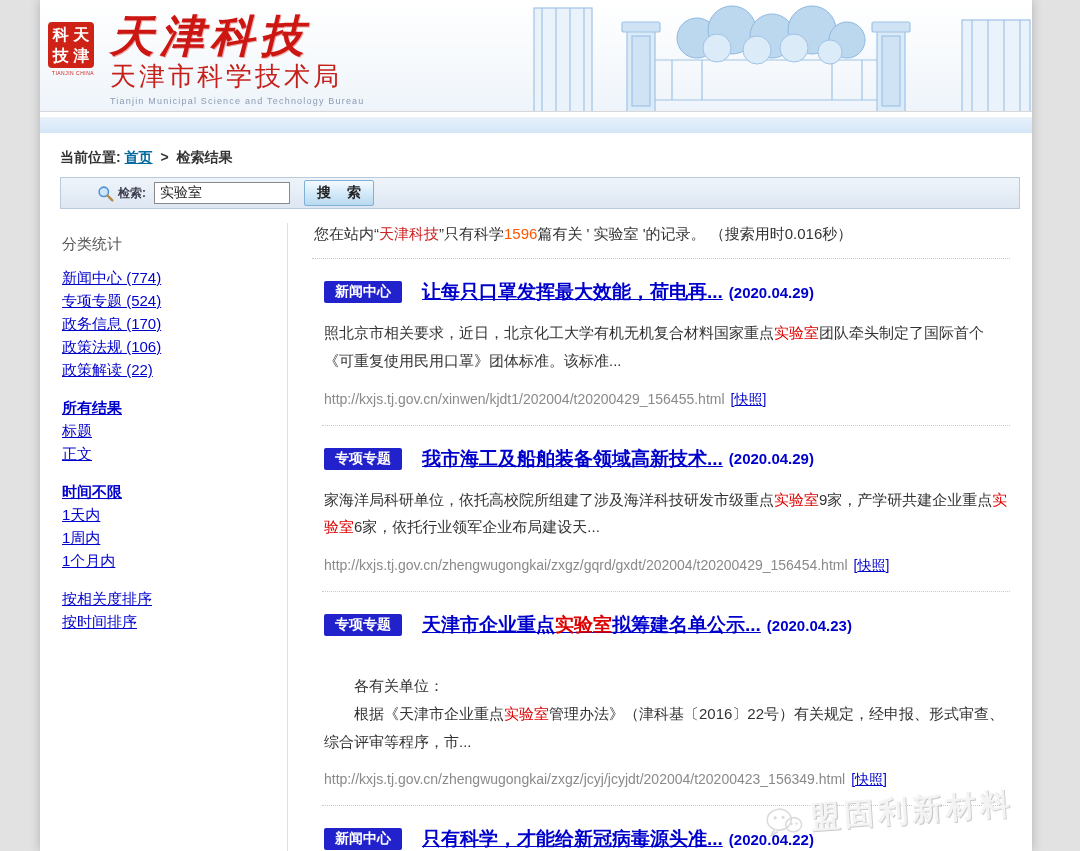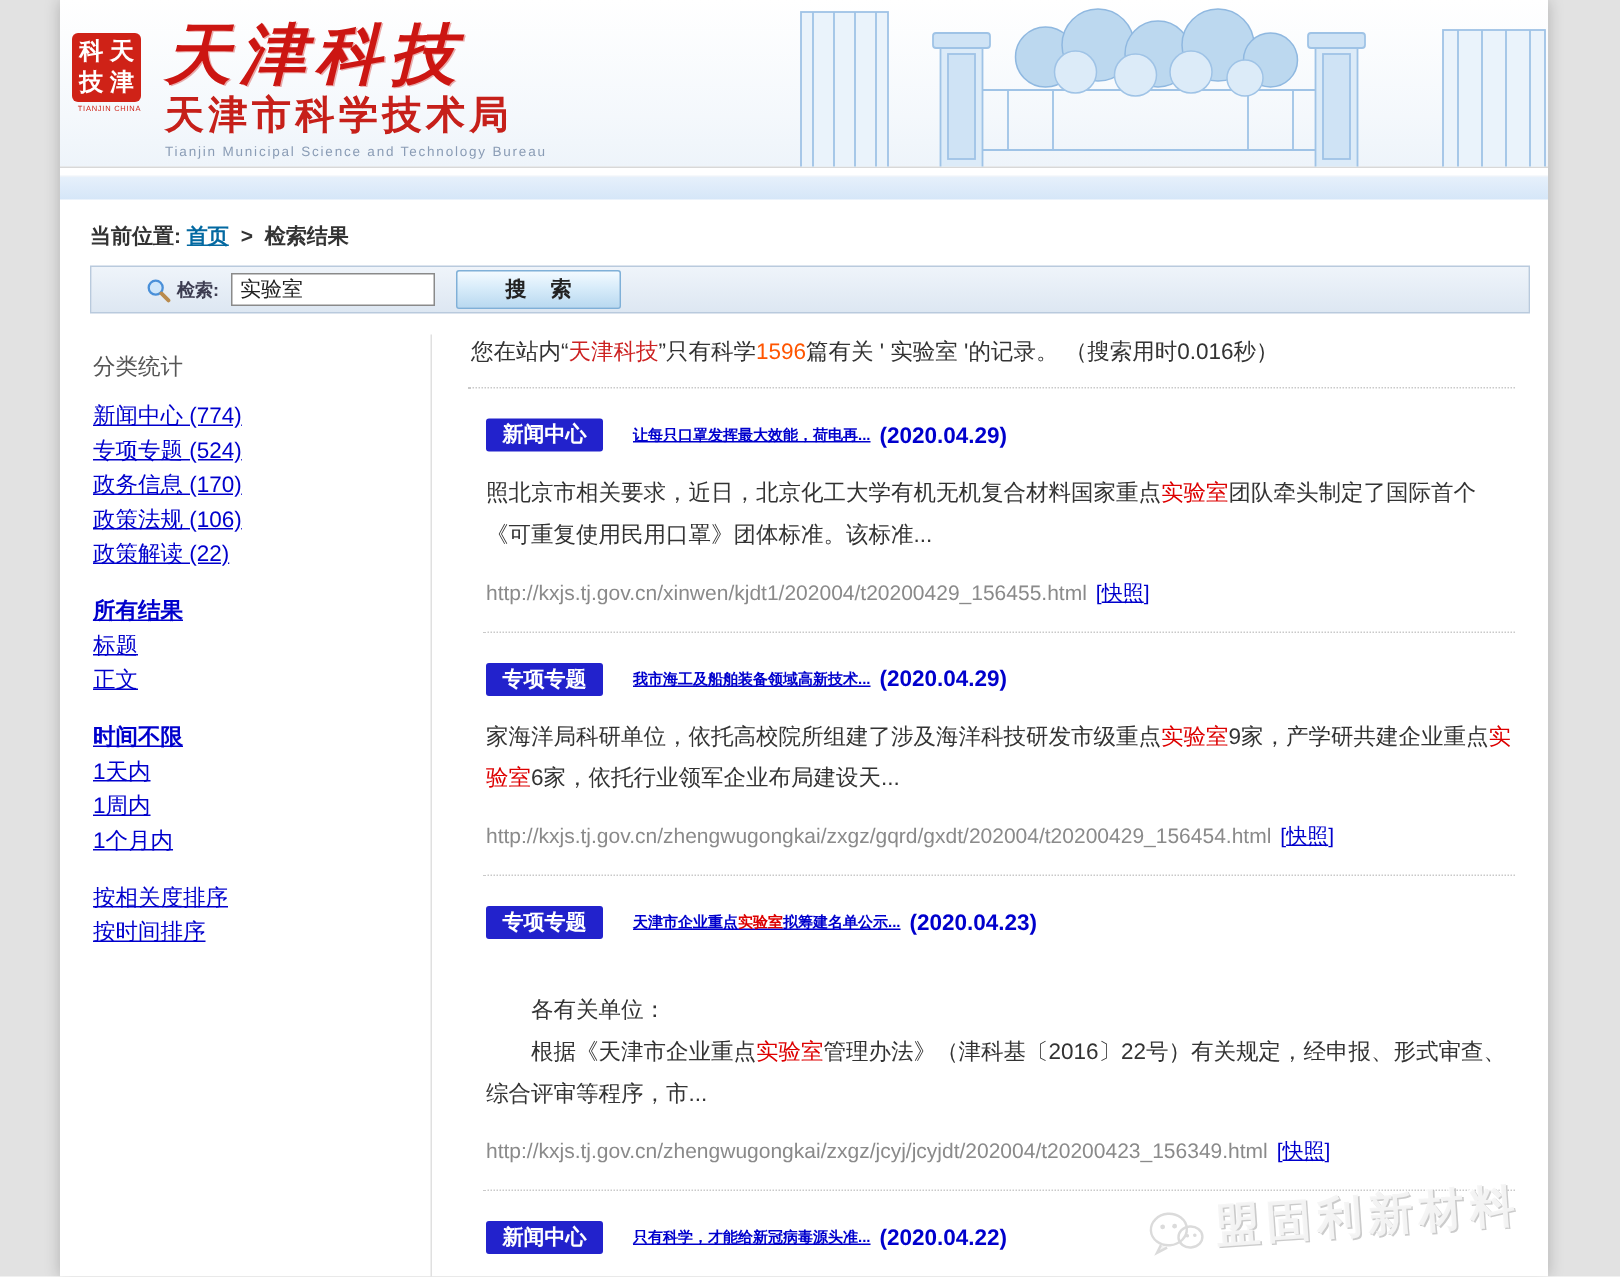--- a/index.html
+++ b/index.html
@@ -34,21 +34,21 @@
   }
   .seal-box span { color:#fff; font-size:16px; line-height:20px; font-weight:bold; font-family:"Liberation Serif","DejaVu Serif",serif; }
   .seal-caption { font-size:5px; color:#cf2217; letter-spacing:0.5px; margin-top:2px; white-space:nowrap; }
   .logo-text { margin-left:12px; }
   .site-name {
     font-family:"Liberation Serif","DejaVu Serif",serif;
     font-weight:bold; font-style:italic;
     font-size:44px; line-height:46px; color:#cc1612;
     letter-spacing:6px; text-shadow:1px 1px 0 rgba(204,22,18,0.35);
   }
-  .bureau-name { font-size:26px; font-weight:bold; color:#c6201a; letter-spacing:3px; line-height:32px; }
+  .bureau-name { font-size:26px; font-weight:normal; color:#c6201a; letter-spacing:3px; line-height:32px; }
   .bureau-en { font-size:9px; color:#8a9cb5; letter-spacing:1.2px; margin-top:4px; }
   .building-art { position:absolute; right:0; top:0; height:112px; z-index:1; }
   
   .blue-band { height:16px; margin-top:5px; background:linear-gradient(180deg,#e6f0fb,#d5e6f8); border-top:1px solid #eef3f9; }
   
   .breadcrumb { padding:16px 20px 8px 20px; font-size:14px; font-weight:bold; color:#333; }
   .breadcrumb a { color:#0369a1; }
   .breadcrumb .sep { margin:0 4px; font-weight:bold; }
   
   .search-bar {
@@ -59,21 +59,21 @@
     display:flex; align-items:center;
     padding-left:36px;
   }
   .search-icon { width:17px; height:17px; margin-right:4px; }
   .search-label { font-size:12px; font-weight:bold; color:#3c3c50; margin-right:8px; }
   .search-input {
     width:136px; height:22px; border:1px solid #8a8a8a; background:#fff;
     font-size:14px; padding:0 5px; font-family:inherit; color:#222;
   }
   .search-button {
-    margin-left:14px; width:110px; height:26px;
+    margin-left:14px; width:70px; height:26px;
     background:linear-gradient(180deg,#f3faff 0%,#d8ecfa 45%,#b9d9f0 100%);
     border:1px solid #7fb0d8; border-radius:2px;
     font-size:14px; font-weight:bold; color:#222; letter-spacing:6px;
     text-indent:6px; cursor:pointer; font-family:inherit;
   }
   
   .content { display:flex; padding:14px 0 0 0; }
   .sidebar { width:248px; flex:0 0 248px; padding:12px 10px 30px 22px; border-right:1px solid #e0e0e0; min-height:600px; }
   .stats-title { font-size:15px; color:#555; margin-bottom:16px; }
   .sidebar ul { list-style:none; }
@@ -86,21 +86,21 @@
   .summary { padding:2px 0 14px 2px; border-bottom:1px dotted #c9c9c9; color:#333; }
   .summary .channel { color:#cc2222; }
   .summary .count { color:#ff5500; }
   
   .result { padding:16px 0 14px 0; border-bottom:1px dotted #c9c9c9;margin-left:10px; }
   .r-head { display:flex; align-items:center; margin:4px 0 10px 2px; }
   .badge {
     background:#2222cc; color:#ffffff; font-size:14px; font-weight:bold;
     padding:2px 11px; border-radius:2px; margin-right:20px; white-space:nowrap;
   }
-  .r-title { font-size:10px; font-weight:bold; color:#0000cc; text-decoration:underline; }
+  .r-title { font-size:19px; font-weight:bold; color:#0000cc; text-decoration:underline; }
   .r-title .hl { color:#dd0000; }
   .r-date { font-size:15px; font-weight:bold; color:#0000cc; margin-left:6px; white-space:nowrap; }
   .r-snippet { margin:14px 2px 0 2px; line-height:1.85; color:#333; }
   .r-snippet .hl { color:#dd0000; }
   .r-snippet p.indent { text-indent:2em; }
   .r-snippet.spaced { margin-top:34px; }
   .r-url { margin:16px 0 2px 2px; font-size:14px; color:#8a8a8a; }
   .r-url .snapshot { color:#0000cc; margin-left:6px; text-decoration:none; }
   .r-url .snapshot u { text-decoration:underline; }
   

